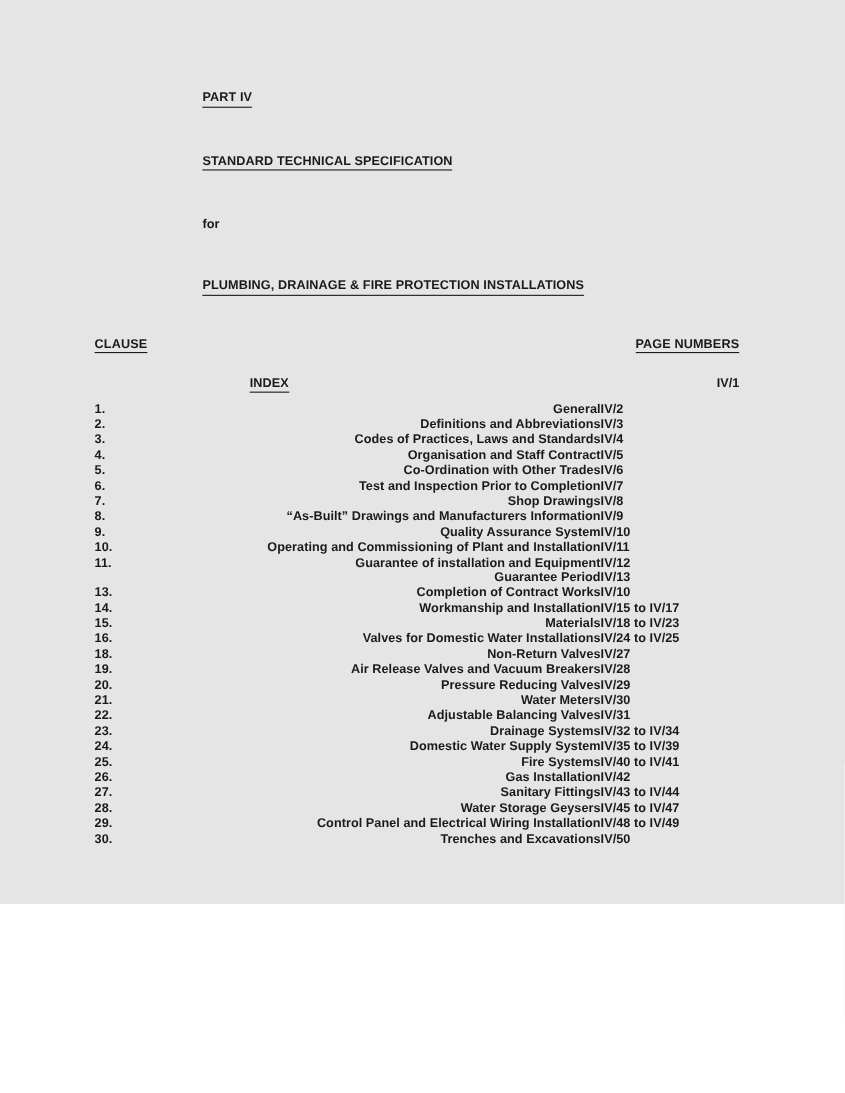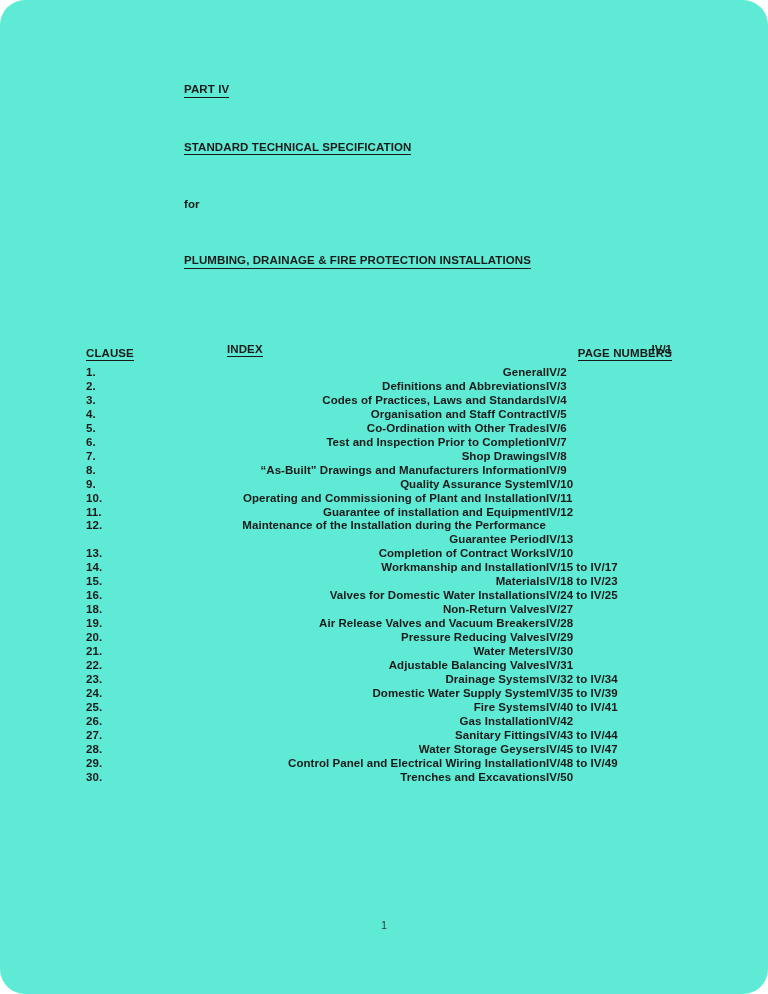--- a/index.html
+++ b/index.html
@@ -7,24 +7,23 @@
     padding: 0;
     background: #ffffff;
   }
   body {
     font-family: "Liberation Sans", sans-serif;
     color: #1a1a1a;
   }
   .page {
     position: relative;
     width: 768px;
-    height: 994px;
-    background: #5eead4;
+    height: 822px;
+    background: #e5e5e5;
     overflow: hidden;
-    border-radius: 25px;
   }
 
   
   .title-block {
     position: absolute;
     left: 184px;
     top: 82px;
     width: 520px;
   }
   .title-line {
@@ -51,21 +50,20 @@
     width: 586px;
     display: flex;
     justify-content: space-between;
     align-items: flex-start;
   }
   .col-header {
     font-size: 11.5px;
     font-weight: bold;
     letter-spacing: 0.1px;
     white-space: nowrap;
-    margin-top: 40px;
   }
   .col-header > span {
     display: inline-block;
     border-bottom: 1.3px solid #1a1a1a;
     padding-bottom: 0.5px;
   }
 
   
   .index-row {
     position: absolute;
@@ -220,25 +218,20 @@
       <div class="toc-row">
         <div class="num">10.</div>
         <div class="title">Operating and Commissioning of Plant and Installation</div>
         <div class="pages">IV/11</div>
       </div>
       <div class="toc-row">
         <div class="num">11.</div>
         <div class="title">Guarantee of installation and Equipment</div>
         <div class="pages">IV/12</div>
       </div>
-      <div class="toc-row">
-        <div class="num">12.</div>
-        <div class="title">Maintenance of the Installation during the Performance</div>
-        <div class="pages"></div>
-      </div>
       <div class="toc-row continuation">
         <div class="num"></div>
         <div class="title">Guarantee Period</div>
         <div class="pages">IV/13</div>
       </div>
       <div class="toc-row">
         <div class="num">13.</div>
         <div class="title">Completion of Contract Works</div>
         <div class="pages">IV/10</div>
       </div>

